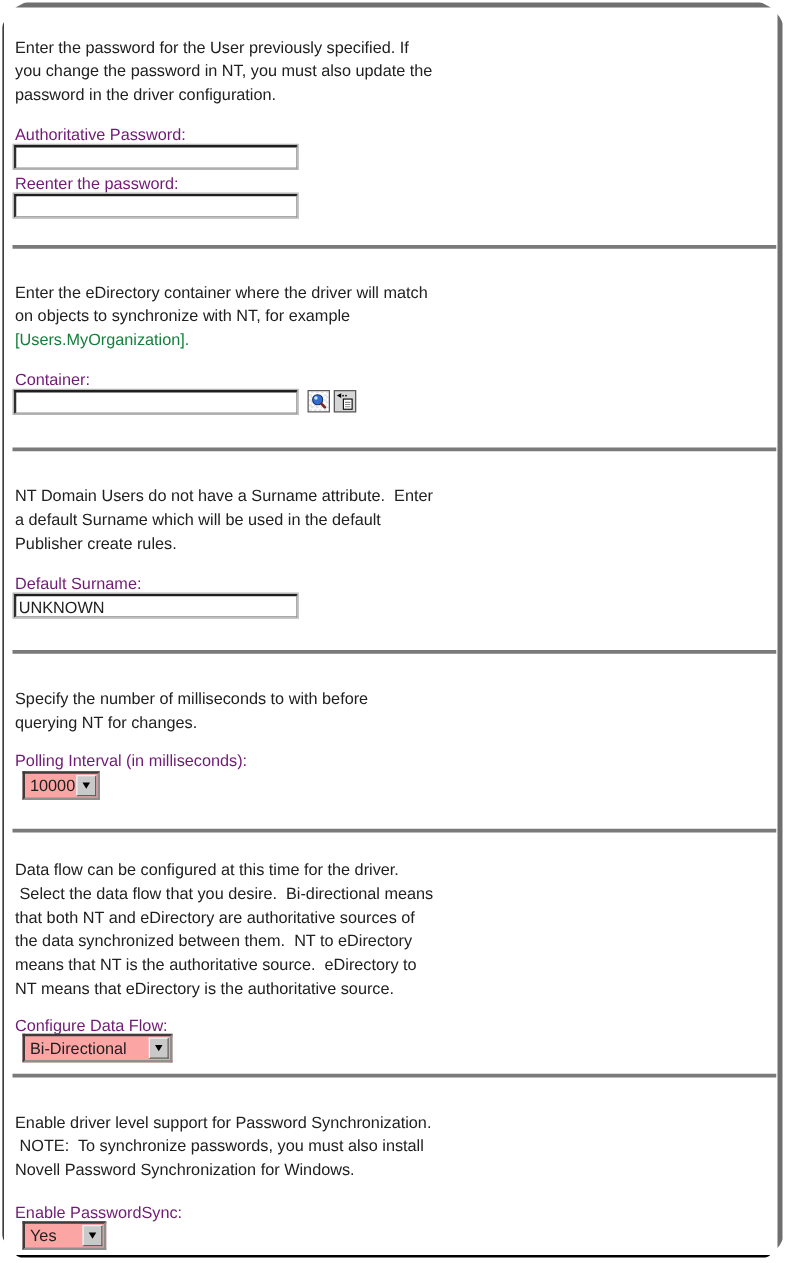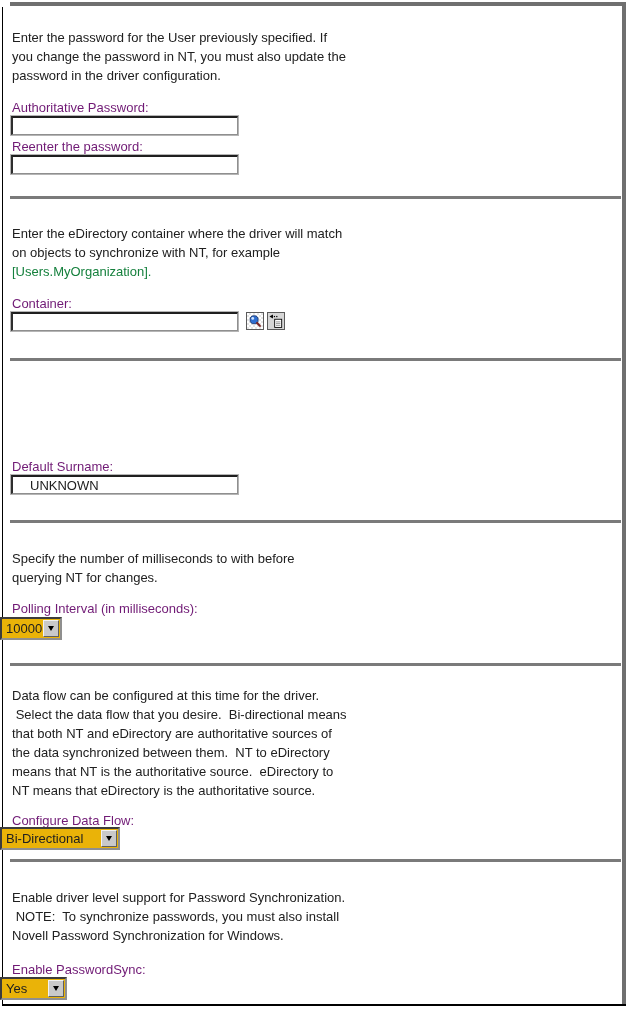--- a/index.html
+++ b/index.html
@@ -2,20 +2,21 @@
 <html><head>
 <meta charset="utf-8">
 <style>
   html,body{margin:0;padding:0;background:#ffffff;}
   #screen{
     position:relative;
     width:629px;height:1010px;
     background:#ffffff;
     font-family:"Liberation Sans",sans-serif;
     overflow:hidden;
+    border-radius:31px;
   }
   
   .frame-top{position:absolute;top:2px;left:10px;right:3px;height:4px;background:#6f6f6f;}
   .frame-right{position:absolute;top:2px;right:3px;bottom:4px;width:4px;background:#6f6f6f;}
   .frame-left{position:absolute;top:7px;left:2px;bottom:5px;width:1px;background:#000;}
   .frame-bottom{position:absolute;left:2px;right:3px;bottom:4px;height:2px;background:#000;}
 
   .para{
     position:absolute;left:12px;width:470px;
     font-size:13px;line-height:19px;color:#202020;
@@ -29,34 +30,34 @@
   .divider{
     position:absolute;left:10px;width:611px;height:3px;background:#7a7a7a;
   }
   .text-input{
     position:absolute;left:11px;width:227px;height:19px;
     box-sizing:border-box;background:#fff;
     border-style:solid;border-width:2px 1px 1px 2px;
     border-color:#1f1f1f #8f8f8f #8f8f8f #2e2e2e;
     outline:1px solid #b5b5b5;
     font-family:"Liberation Sans",sans-serif;font-size:13px;color:#202020;
-    padding:0 17px;
+    padding:0 2px;
   }
   .icon-btn{
     position:absolute;width:18px;height:18px;box-sizing:border-box;
     border:1px solid #5a5a5a;background:#d6d6d6;
     display:flex;align-items:center;justify-content:center;
     cursor:pointer;
   }
   .icon-btn.checker{
     background:repeating-conic-gradient(#e4e4e4 0% 25%, #ffffff 0% 50%) 0 0 / 4px 4px;
   }
   .combo{
-    position:absolute;left:0;height:23px;box-sizing:border-box;
-    background:#eab308;
+    position:absolute;left:18px;height:23px;box-sizing:border-box;
+    background:#fca5a5;
     border:2px solid;border-color:#3c3c3c #8f8f8f #8f8f8f #3c3c3c;
     display:flex;align-items:center;justify-content:space-between;
     cursor:default;
     text-align:center;
   }
   .combo-text{
     font-size:13px;color:#202020;padding-left:4px;white-space:pre;
   }
   .combo-btn{
     width:16px;height:17px;box-sizing:border-box;margin:1px;
@@ -113,20 +114,23 @@
         <line x1="8" y1="13" x2="13" y2="13" stroke="#8a8a8a" stroke-width="1"></line>
         <polygon points="0.5,2.8 4.5,0.6 4.5,5" fill="#000000"></polygon>
         <rect x="5.5" y="2.2" width="1.4" height="1.4" fill="#000000"></rect>
         <rect x="8.2" y="2.2" width="1.4" height="1.4" fill="#000000"></rect>
       </svg>
     </span>
   </div>
 
   <div class="divider" style="top:358px"></div>
 
+  <div class="para" style="top:387px">NT Domain Users do not have a Surname attribute.  Enter
+a default Surname which will be used in the default
+Publisher create rules.</div>
   <div class="lbl" style="top:458px">Default Surname:</div>
   <input type="text" class="text-input" style="top: 475px;" value="UNKNOWN">
 
   <div class="divider" style="top:520px"></div>
 
   <div class="para" style="top:549px">Specify the number of milliseconds to with before
 querying NT for changes.</div>
   <div class="lbl" style="top:600px">Polling Interval (in milliseconds):</div>
   <div class="combo" style="top:617px;width:62px">
     <span class="combo-text">10000</span>

